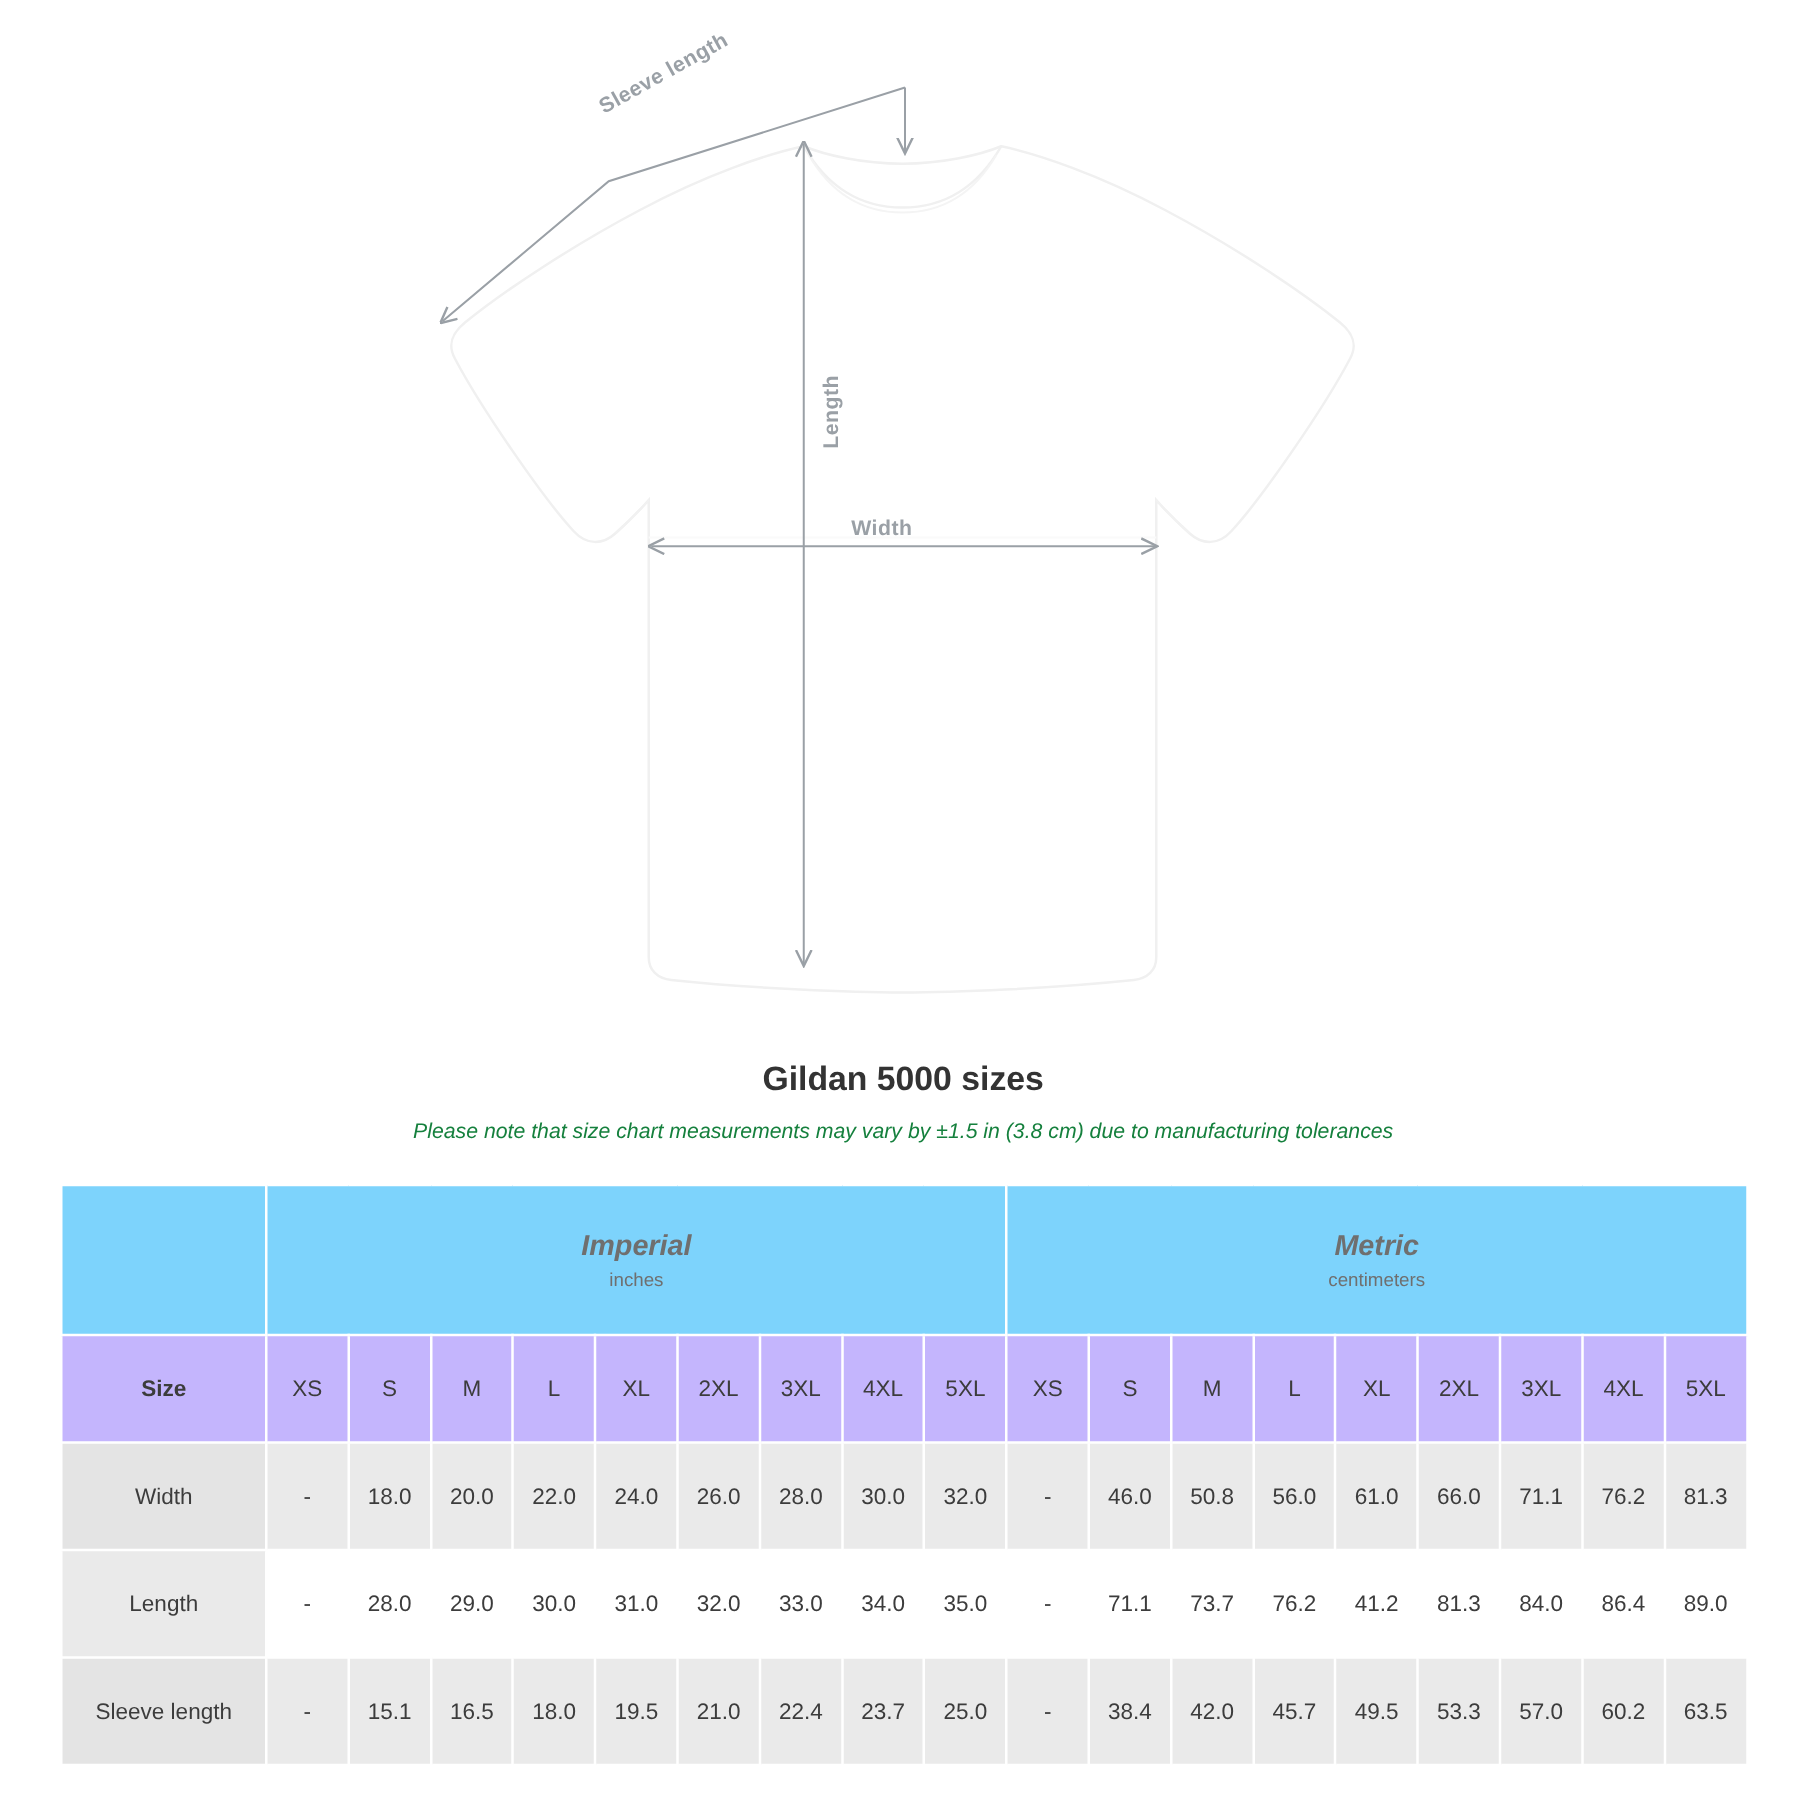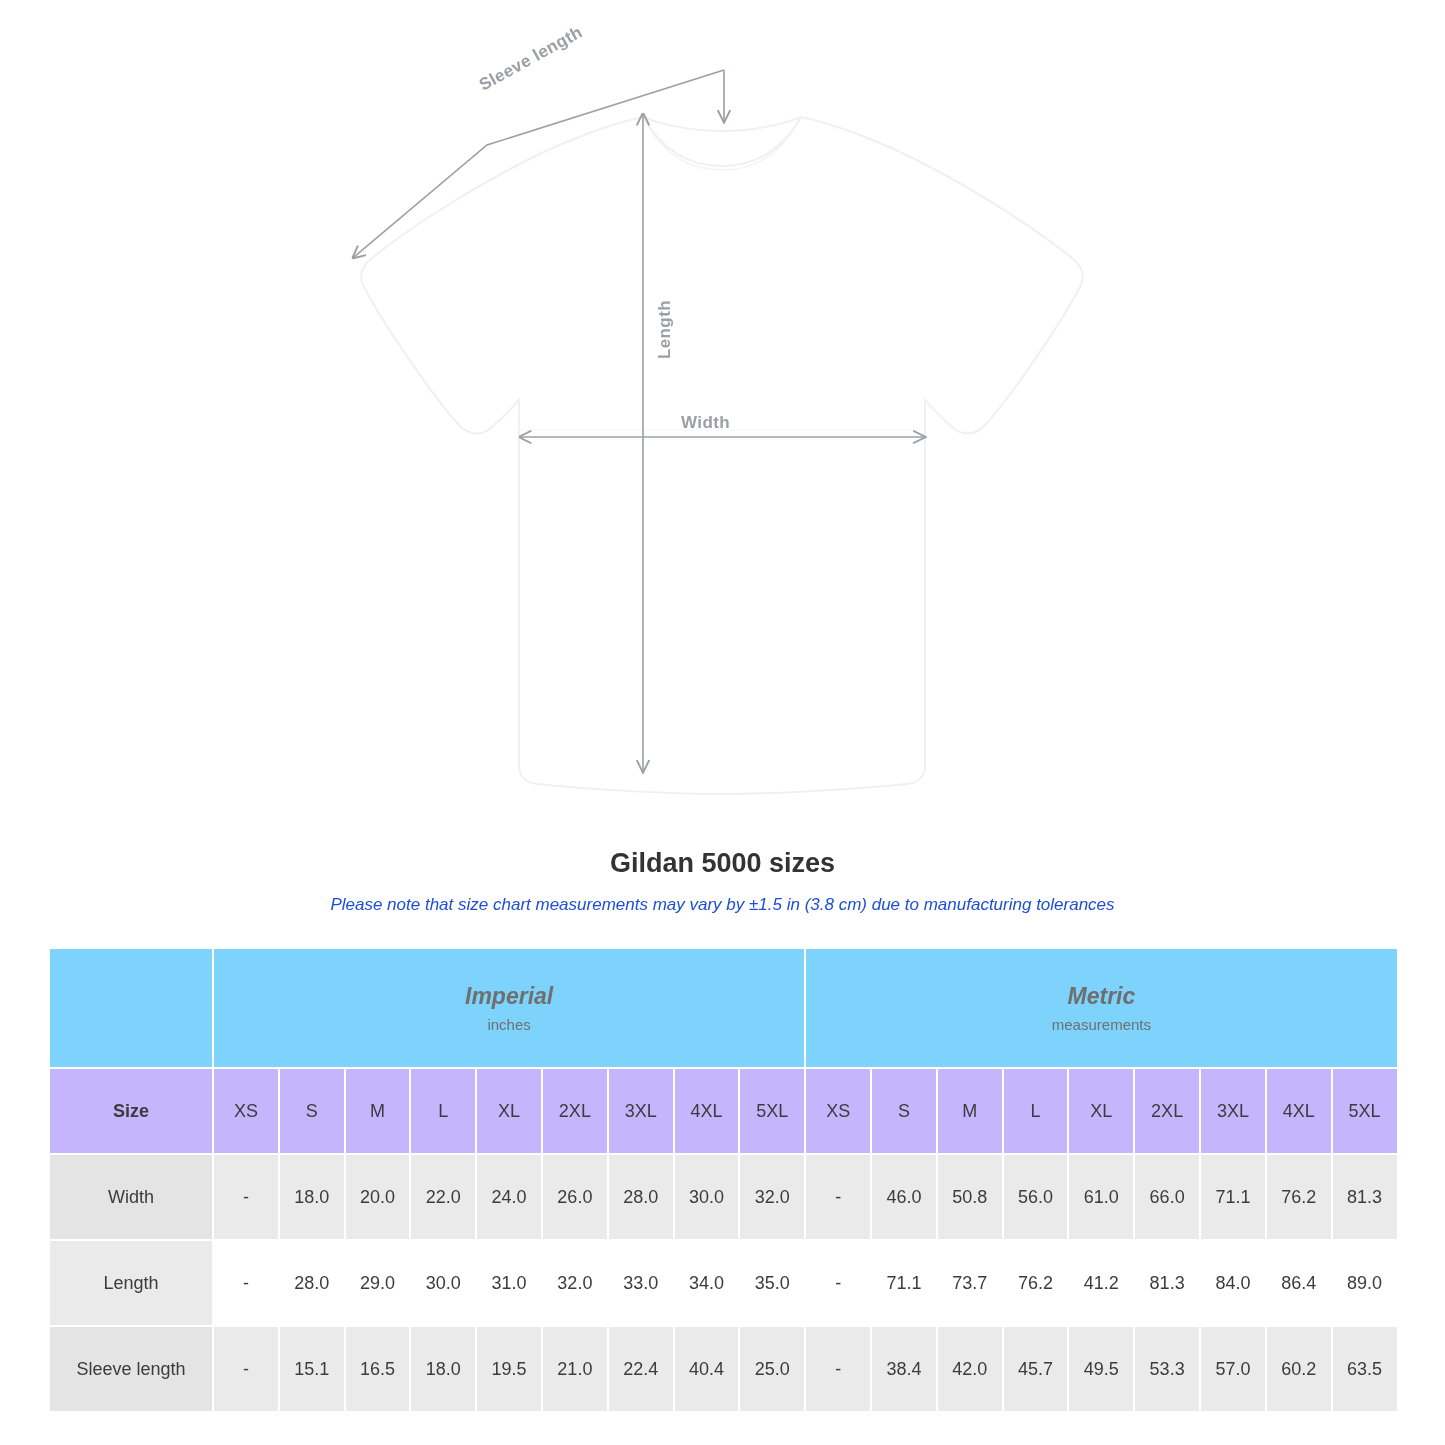--- a/index.html
+++ b/index.html
@@ -64,21 +64,21 @@
   }
   .chart-title {
     font-size: 27px;
     font-weight: bold;
     color: #333333;
     margin: 0;
   }
   .chart-subtitle {
     font-size: 17px;
     font-style: italic;
-    color: #1d4ed8;
+    color: #15803d;
     margin: 16px 0 12px 0;
   }
 
   
   .table-wrap {
     margin: 32px 48px 0 48px;
   }
   table.size-table {
     border-collapse: collapse;
     width: 1349px;
@@ -216,21 +216,21 @@
       <tbody>
 
         <tr>
           <td class="unit-cell"></td>
           <td class="unit-cell" colspan="9">
             <span class="unit-name">Imperial</span>
             <span class="unit-sub">inches</span>
           </td>
           <td class="unit-cell" colspan="9">
             <span class="unit-name">Metric</span>
-            <span class="unit-sub">measurements</span>
+            <span class="unit-sub">centimeters</span>
           </td>
         </tr>
 
         <tr class="hdr-row">
           <td class="size-head">Size</td>
           <td>XS</td>
           <td>S</td>
           <td>M</td>
           <td>L</td>
           <td>XL</td>
@@ -295,21 +295,21 @@
 
         <tr class="band-a">
           <td class="row-label">Sleeve length</td>
           <td>-</td>
           <td>15.1</td>
           <td>16.5</td>
           <td>18.0</td>
           <td>19.5</td>
           <td>21.0</td>
           <td>22.4</td>
-          <td>40.4</td>
+          <td>23.7</td>
           <td>25.0</td>
           <td>-</td>
           <td>38.4</td>
           <td>42.0</td>
           <td>45.7</td>
           <td>49.5</td>
           <td>53.3</td>
           <td>57.0</td>
           <td>60.2</td>
           <td>63.5</td>

